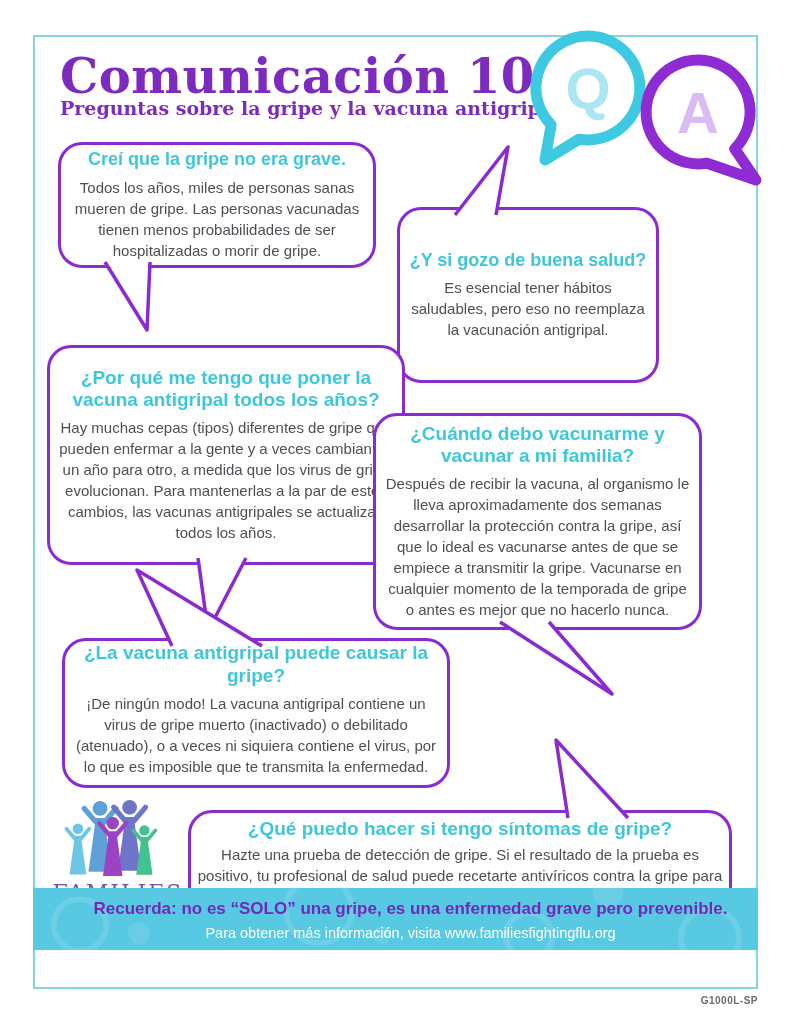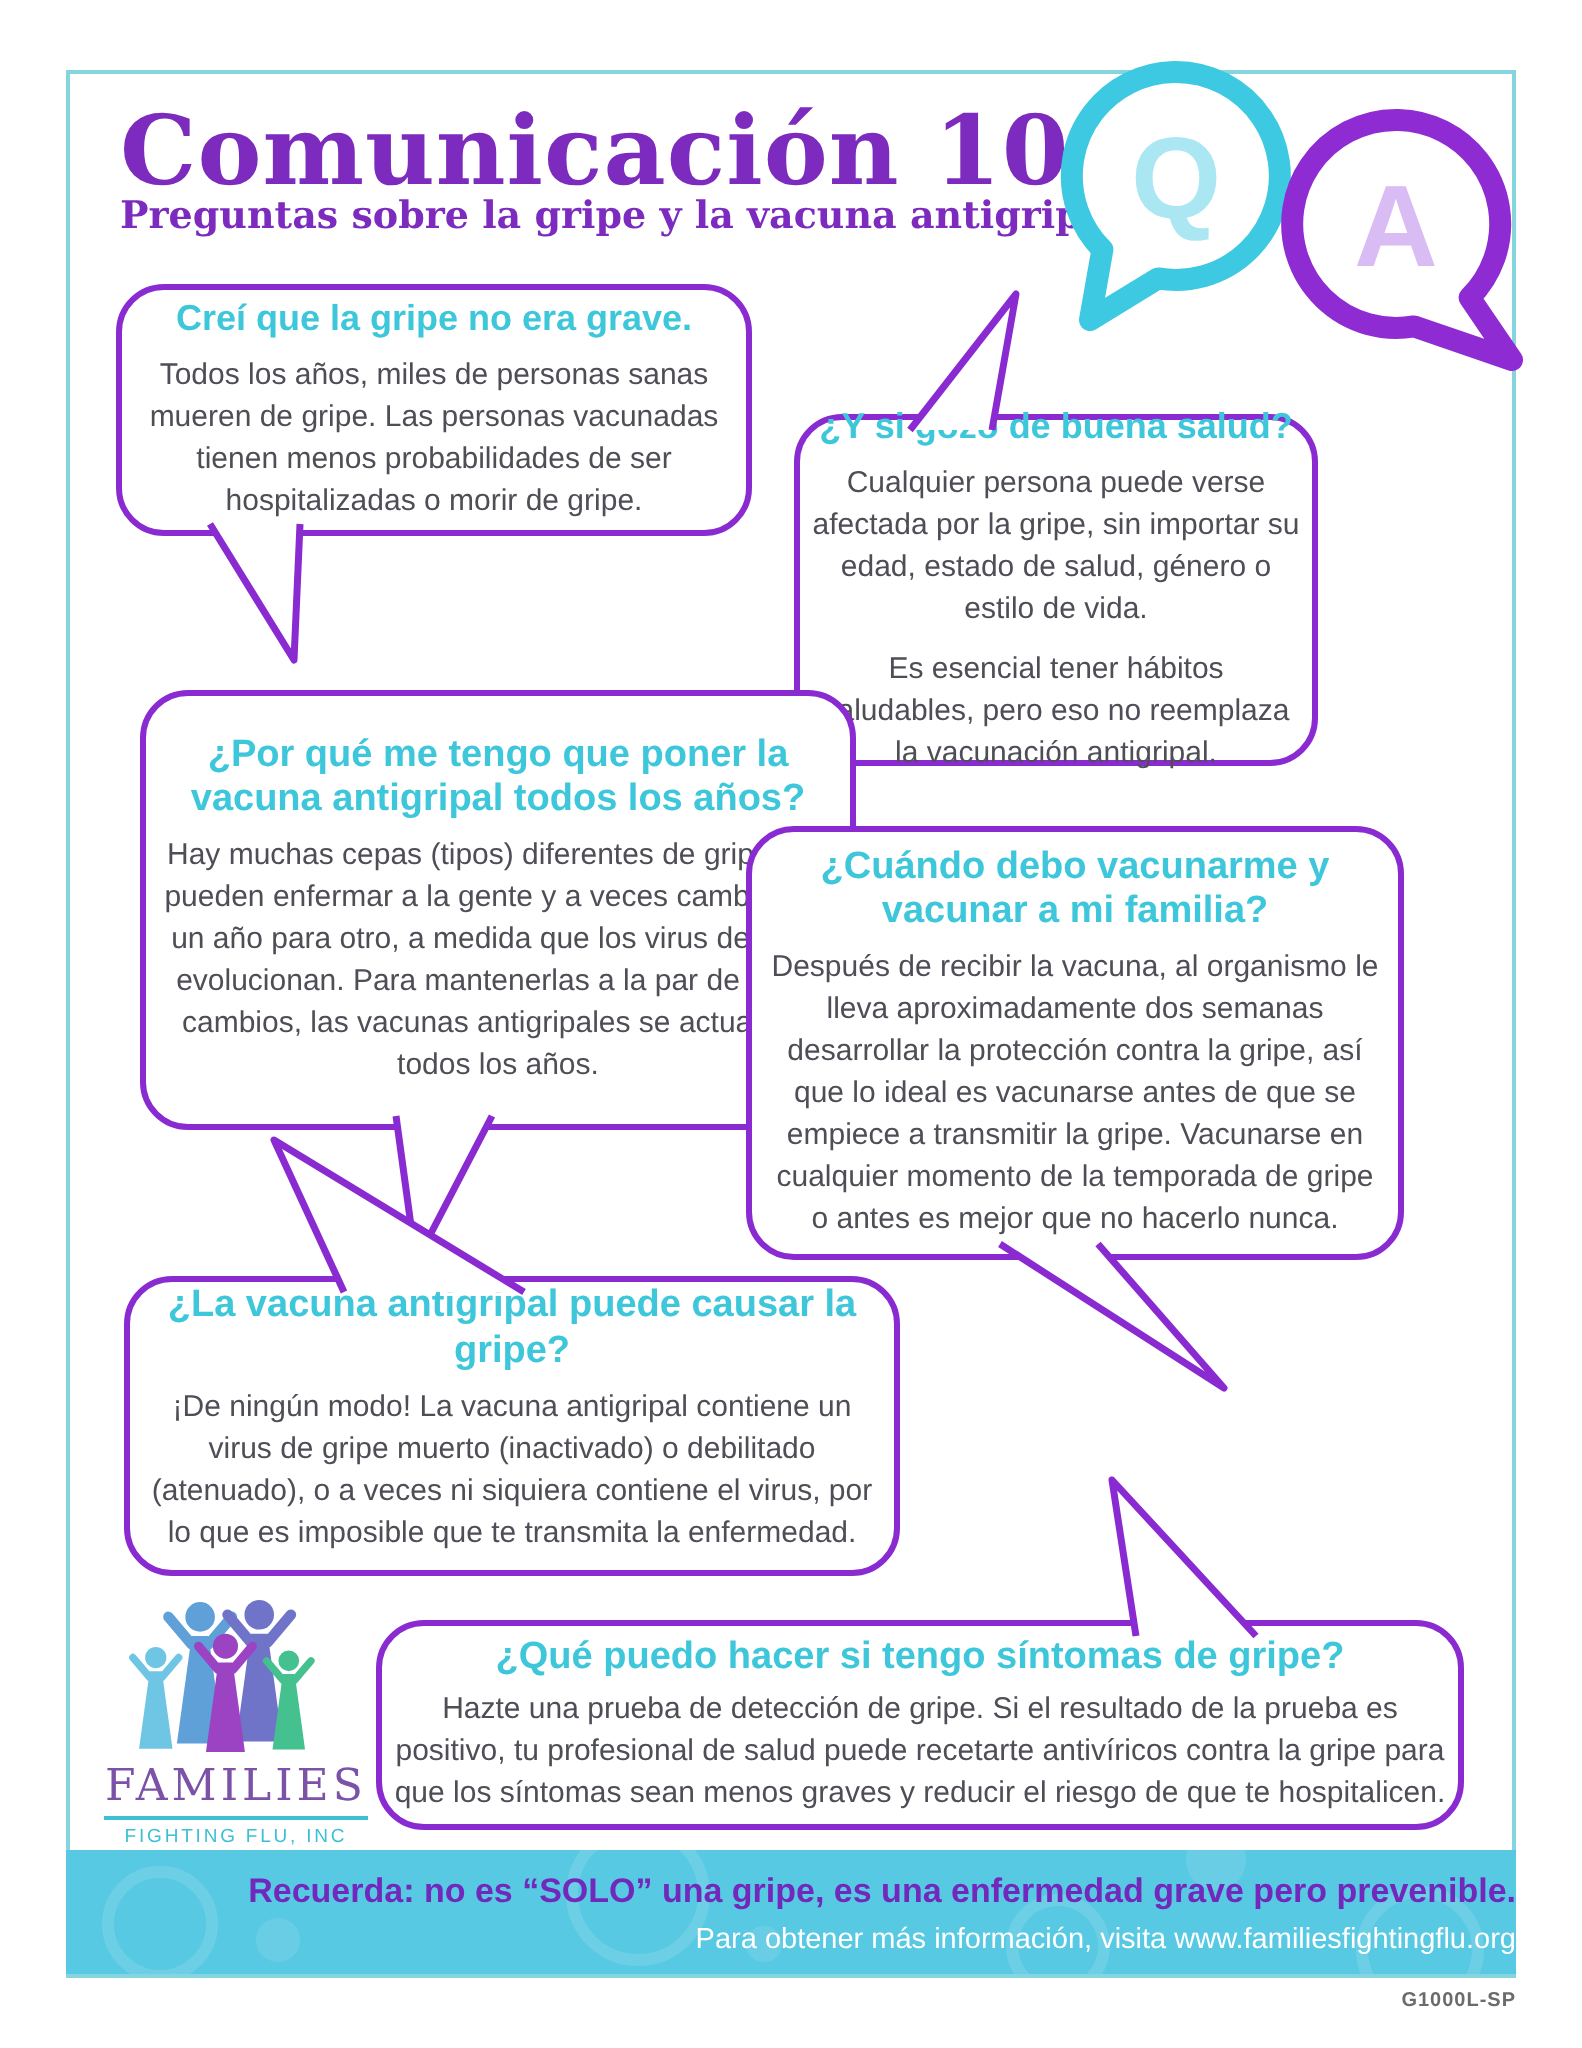--- a/index.html
+++ b/index.html
@@ -24,41 +24,41 @@
   .bubble{
     position:absolute;background:#fff;border:3.5px solid #8A2BD2;border-radius:24px;
     box-sizing:border-box;display:flex;flex-direction:column;justify-content:center;
     text-align:center;padding:8px 6px;z-index:2;
   }
   .bubble .q{color:#3EC7DA;font-weight:bold;font-size:18px;line-height:1.18;margin:0 0 6px;}
   .bubble .a{color:#4E4E56;font-size:15px;line-height:1.4;margin:0;font-weight:500;}
   .bubble .a + .a{margin-top:9px;}
   #bubble-1{left:58px;top:142px;width:318px;height:126px;}
   #bubble-2{left:397px;top:207px;width:262px;height:176px;}
-  #bubble-3{left:70px;top:345px;width:358px;height:220px;}
+  #bubble-3{left:47px;top:345px;width:358px;height:220px;}
   #bubble-3 .q{font-size:19px;}
   #bubble-4{left:373px;top:413px;width:329px;height:217px;}
   #bubble-4 .q{font-size:19px;}
   #bubble-5{left:62px;top:638px;width:388px;height:150px;justify-content:flex-end;}
   #bubble-5 .q{font-size:19px;}
   #bubble-6{left:188px;top:810px;width:544px;height:105px;}
   #bubble-6 .q{font-size:19px;margin-bottom:4px;}
   #tails{position:absolute;left:0;top:0;z-index:3;pointer-events:none;}
   #tails path{fill:#fff;stroke:#8A2BD2;stroke-width:3.5;stroke-linejoin:round;}
   #qa-icons{position:absolute;left:520px;top:18px;z-index:4;}
   #logo{position:absolute;left:46px;top:800px;width:144px;text-align:center;z-index:2;}
   #logo .l1{
     font-family:"DejaVu Serif","Liberation Serif",serif;color:#7B52A8;
     font-size:22px;letter-spacing:2px;margin:2px 0 0;line-height:1;
   }
   #logo .rule{height:2px;background:#3EC0D4;margin:3px 6px 3px 6px;}
   #logo .l2{color:#3EC0D4;font-size:9.5px;font-weight:normal;letter-spacing:1.4px;margin:0;}
   #banner{
-    position:absolute;left:33px;top:925px;width:725px;height:62px;background:#58C9E2;
-    z-index:2;text-align:right;overflow:hidden;box-sizing:border-box;padding-top:11px;padding-left:30px;
+    position:absolute;left:33px;top:888px;width:725px;height:62px;background:#58C9E2;
+    z-index:2;text-align:center;overflow:hidden;box-sizing:border-box;padding-top:11px;padding-left:30px;
   }
   #banner .hl{color:#7229BB;font-weight:bold;font-size:17px;margin:0;position:relative;z-index:2;}
   #banner .info{color:#FFFFFF;font-size:14.5px;margin:6px 0 0;position:relative;z-index:2;}
   .bub{position:absolute;border-radius:50%;border:6px solid rgba(255,255,255,0.12);z-index:1;}
   .bub.fill{background:rgba(255,255,255,0.10);border:none;}
   #doc-code{
     position:absolute;right:33px;top:995px;color:#6b6b6b;font-size:10px;
     font-weight:bold;letter-spacing:0.5px;z-index:2;
   }
 </style>
@@ -83,21 +83,20 @@
     </g>
   </svg>
 
   <div class="bubble" id="bubble-1">
     <p class="q">Creí que la gripe no era grave.</p>
     <p class="a">Todos los años, miles de personas sanas mueren de gripe. Las personas vacunadas tienen menos probabilidades de ser hospitalizadas o morir de gripe.</p>
   </div>
 
   <div class="bubble" id="bubble-2">
     <p class="q">¿Y si gozo de buena salud?</p>
-    <p class="a">Cualquier persona puede verse afectada por la gripe, sin importar su edad, estado de salud, género o estilo de vida.</p>
     <p class="a">Es esencial tener hábitos saludables, pero eso no reemplaza la vacunación antigripal.</p>
   </div>
 
   <div class="bubble" id="bubble-3">
     <p class="q">¿Por qué me tengo que poner la vacuna antigripal todos los años?</p>
     <p class="a">Hay muchas cepas (tipos) diferentes de gripe que pueden enfermar a la gente y a veces cambian de un año para otro, a medida que los virus de gripe evolucionan. Para mantenerlas a la par de estos cambios, las vacunas antigripales se actualizan todos los años.</p>
   </div>
 
   <div class="bubble" id="bubble-4">
     <p class="q">¿Cuándo debo vacunarme y vacunar a mi familia?</p>

